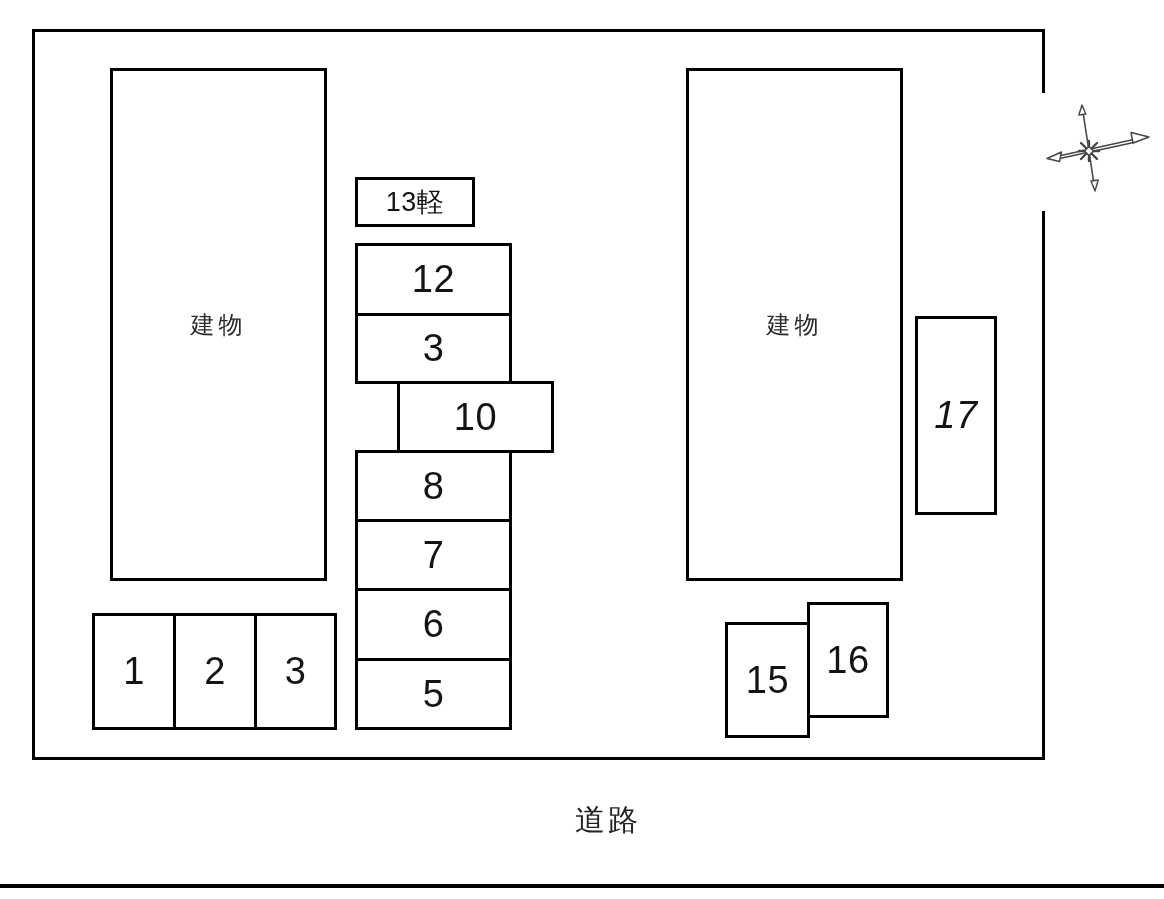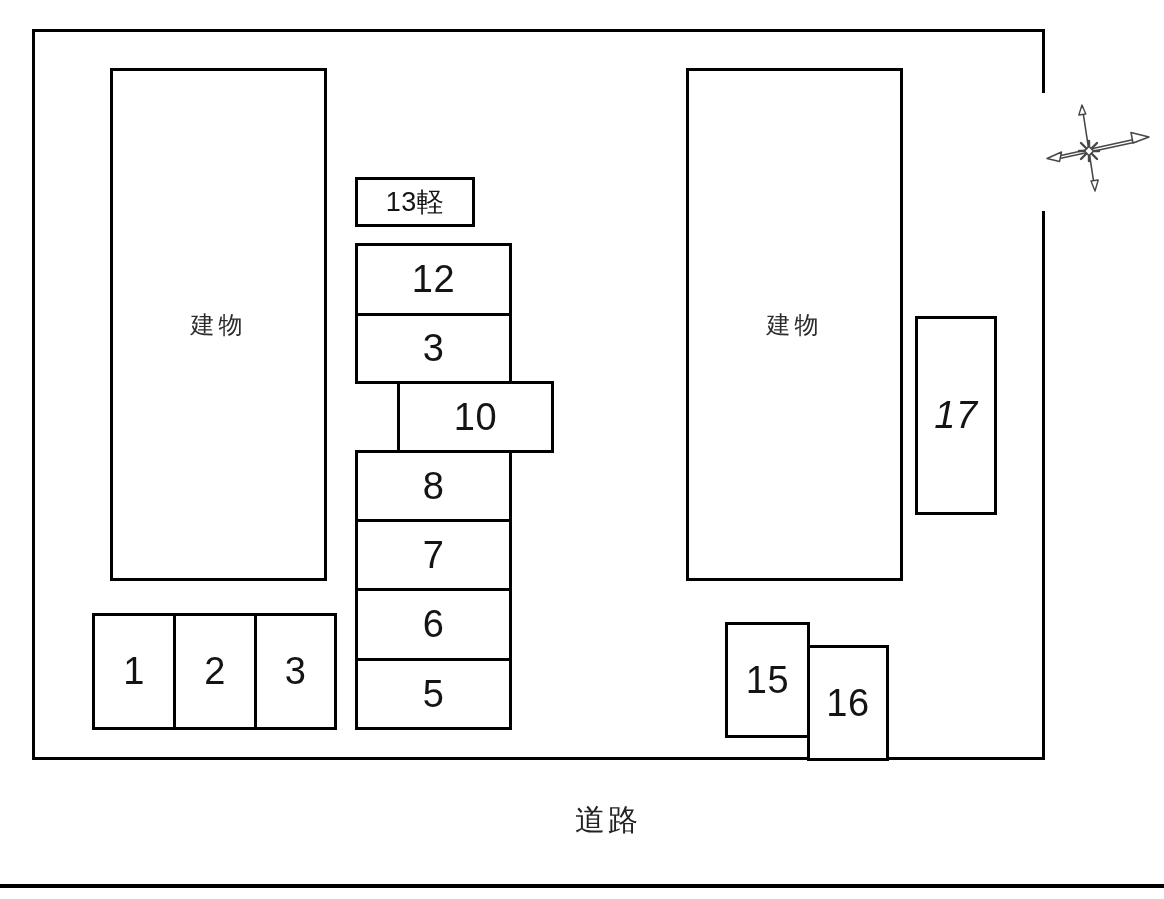--- a/index.html
+++ b/index.html
@@ -121,21 +121,21 @@
   <div class="box stall" style="left:173px; top:613px; width:84px; height:117px;">
     <span>2</span>
   </div>
   <div class="box stall" style="left:254px; top:613px; width:83px; height:117px;">
     <span>3</span>
   </div>
 
   <div class="box stall" style="left:725px; top:602px; width:85px; height:116px;margin-top:20px;">
     <span>15</span>
   </div>
-  <div class="box stall" style="left:807px; top:602px; width:82px; height:116px;margin-top:43px;">
+  <div class="box stall" style="left:807px; top:602px; width:82px; height:116px;">
     <span>16</span>
   </div>
 
   <div class="box stall" style="left:915px; top:316px; width:82px; height:199px;font-style:italic;">
     <span>17</span>
   </div>
 
   <svg class="compass" viewBox="0 0 116 96" xmlns="http://www.w3.org/2000/svg">
     <g stroke="#474747" fill="none" stroke-width="1.6" stroke-linecap="round">
 

